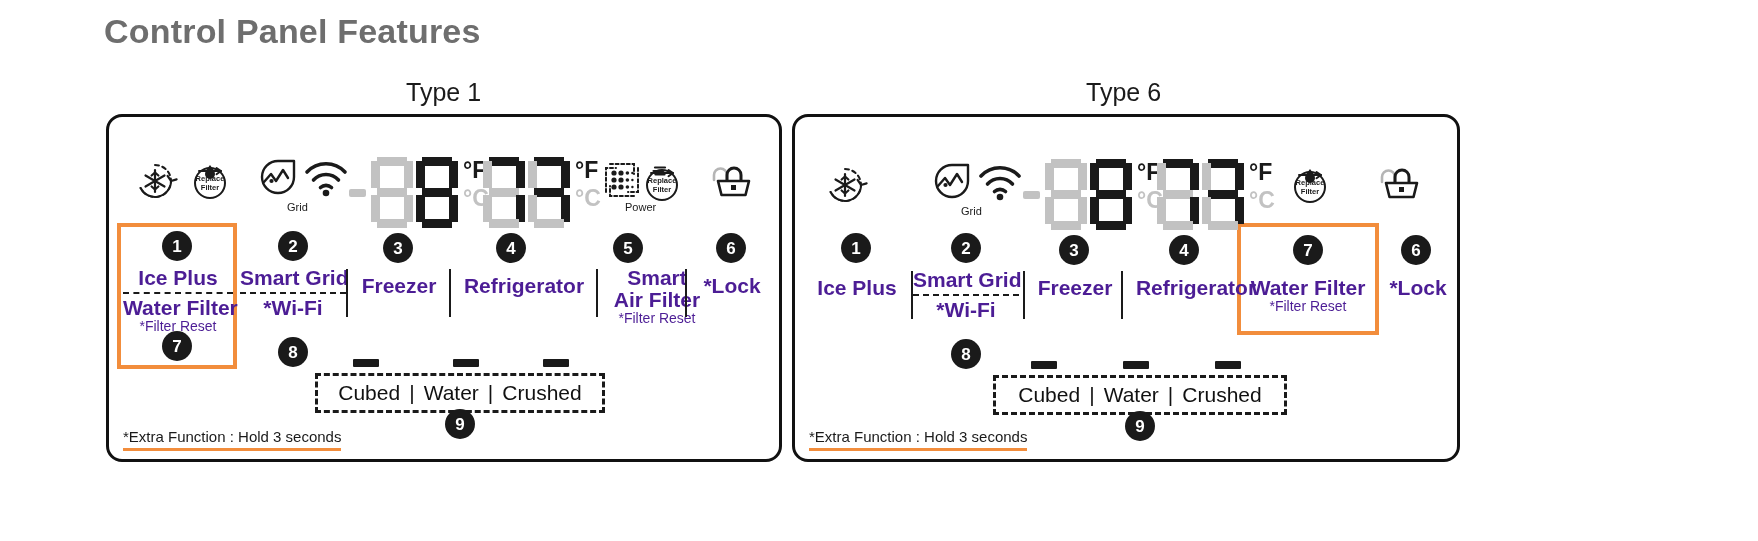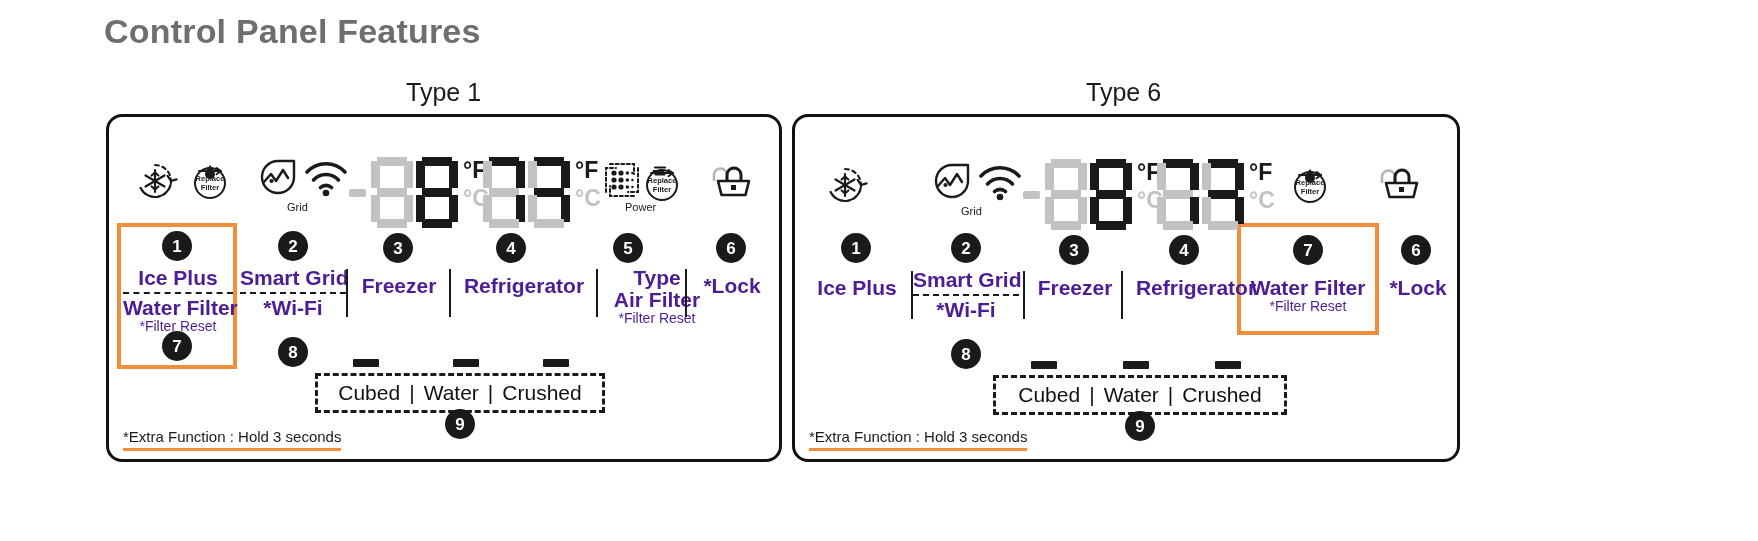--- a/index.html
+++ b/index.html
@@ -391,21 +391,21 @@
 
   <div class="feat-label" style="left:240px; top:158px; width:100px;">
     <div class="feat-main">Freezer</div>
   </div>
 
   <div class="feat-label" style="left:340px; top:158px; width:150px;">
     <div class="feat-main">Refrigerator</div>
   </div>
 
   <div class="feat-label" style="left:490px; top:150px; width:116px;">
-    <div class="feat-main">Type</div>
+    <div class="feat-main">Smart</div>
     <div class="feat-main">Air Filter</div>
     <div class="feat-note">*Filter Reset</div>
   </div>
 
   <div class="feat-label" style="left:580px; top:158px; width:86px;">
     <div class="feat-main">*Lock</div>
   </div>
 
   <div class="vsep" style="left:237px; top:152px; height:48px;"></div>
   <div class="vsep" style="left:340px; top:152px; height:48px;"></div>

